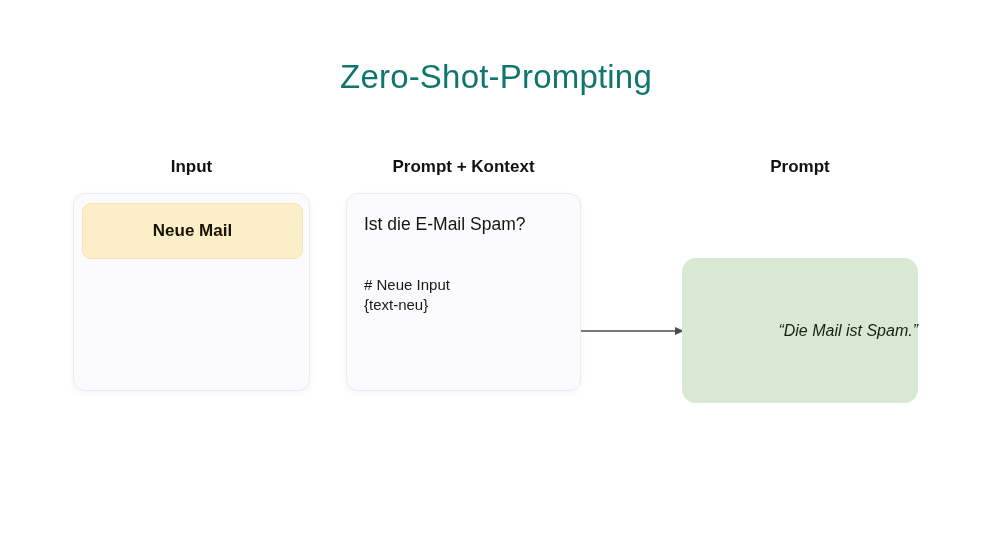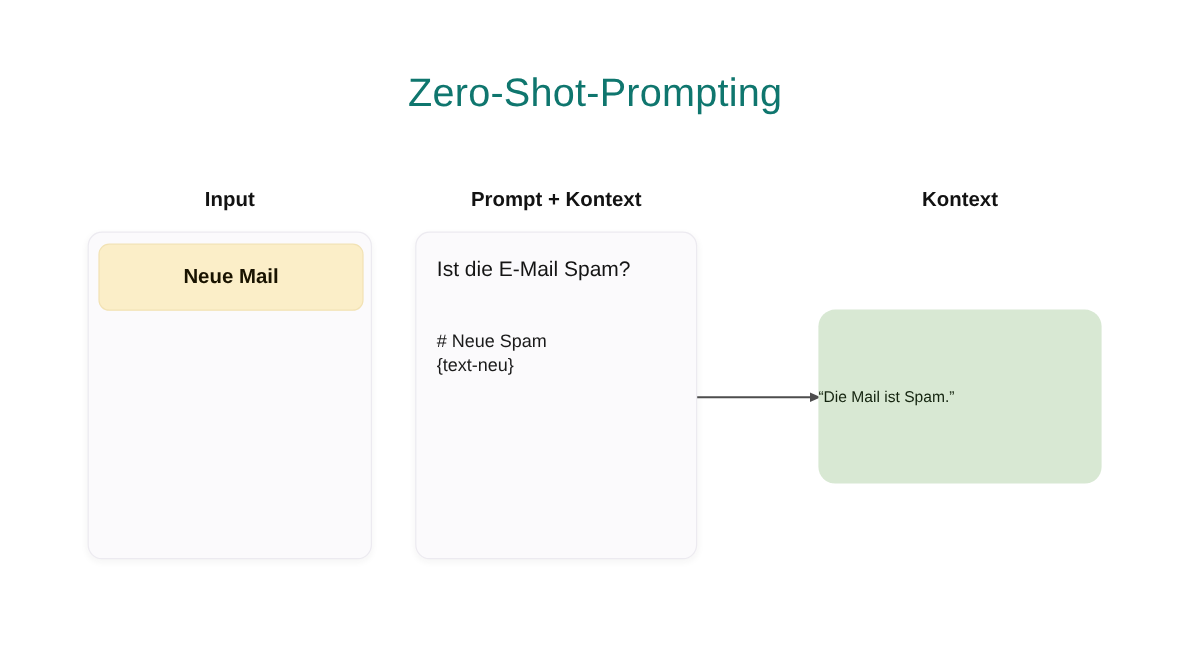--- a/index.html
+++ b/index.html
@@ -34,21 +34,21 @@
     text-align: center;
     color: #121212;
   }
   .col-label.input  { left: 73px;  width: 237px; }
   .col-label.prompt { left: 346px; width: 235px; }
   .col-label.output { left: 682px; width: 236px; }
 
   .card {
     position: absolute;
     top: 193px;
-    height: 273px;
+    height: 198px;
     background: var(--card-bg, #fbfafc);
     border: 1px solid var(--card-border, #eceaf0);
     border-radius: 12px;
     box-shadow: 0 2px 6px rgba(30, 30, 40, 0.05);
   }
   .card.input-card  { left: 73px;  width: 237px; }
   .card.prompt-card { left: 346px; width: 235px; padding: 20px 17px; }
 
   .mail-chip {
     position: absolute;
@@ -93,47 +93,48 @@
   .output-box {
     position: absolute;
     left: 682px;
     top: 258px;
     width: 236px;
     height: 145px;
     background: var(--output-bg, #d8e8d3);
     border-radius: 14px;
     display: flex;
     align-items: center;
-    justify-content: flex-start;
-    font-size: 13px;
+    justify-content: flex-end;
+    font-size: 16px;
     color: #14240f;
     text-align: center;
+    font-style: italic;
   }
 </style>
 </head>
 <body>
 
 <div class="stage">
 
   <h1 class="title">Zero-Shot-Prompting</h1>
 
   <div class="col-label input">Input</div>
   <div class="col-label prompt">Prompt + Kontext</div>
-  <div class="col-label output">Kontext</div>
+  <div class="col-label output">Prompt</div>
 
   <div class="card input-card">
     <div class="mail-chip">
       <span>Neue Mail</span>
     </div>
   </div>
 
   <div class="card prompt-card">
     <div class="prompt-question">Ist die E-Mail Spam?</div>
     <div class="prompt-code">
-      <div># Neue Spam</div>
+      <div># Neue Input</div>
       <div>{text-neu}</div>
     </div>
   </div>
 
   <svg class="arrow-svg" viewBox="0 0 104 14" xmlns="http://www.w3.org/2000/svg">
     <line x1="0" y1="7" x2="95" y2="7"></line>
     <polygon points="94,3 103,7 94,11"></polygon>
   </svg>
 
   <div class="output-box">

